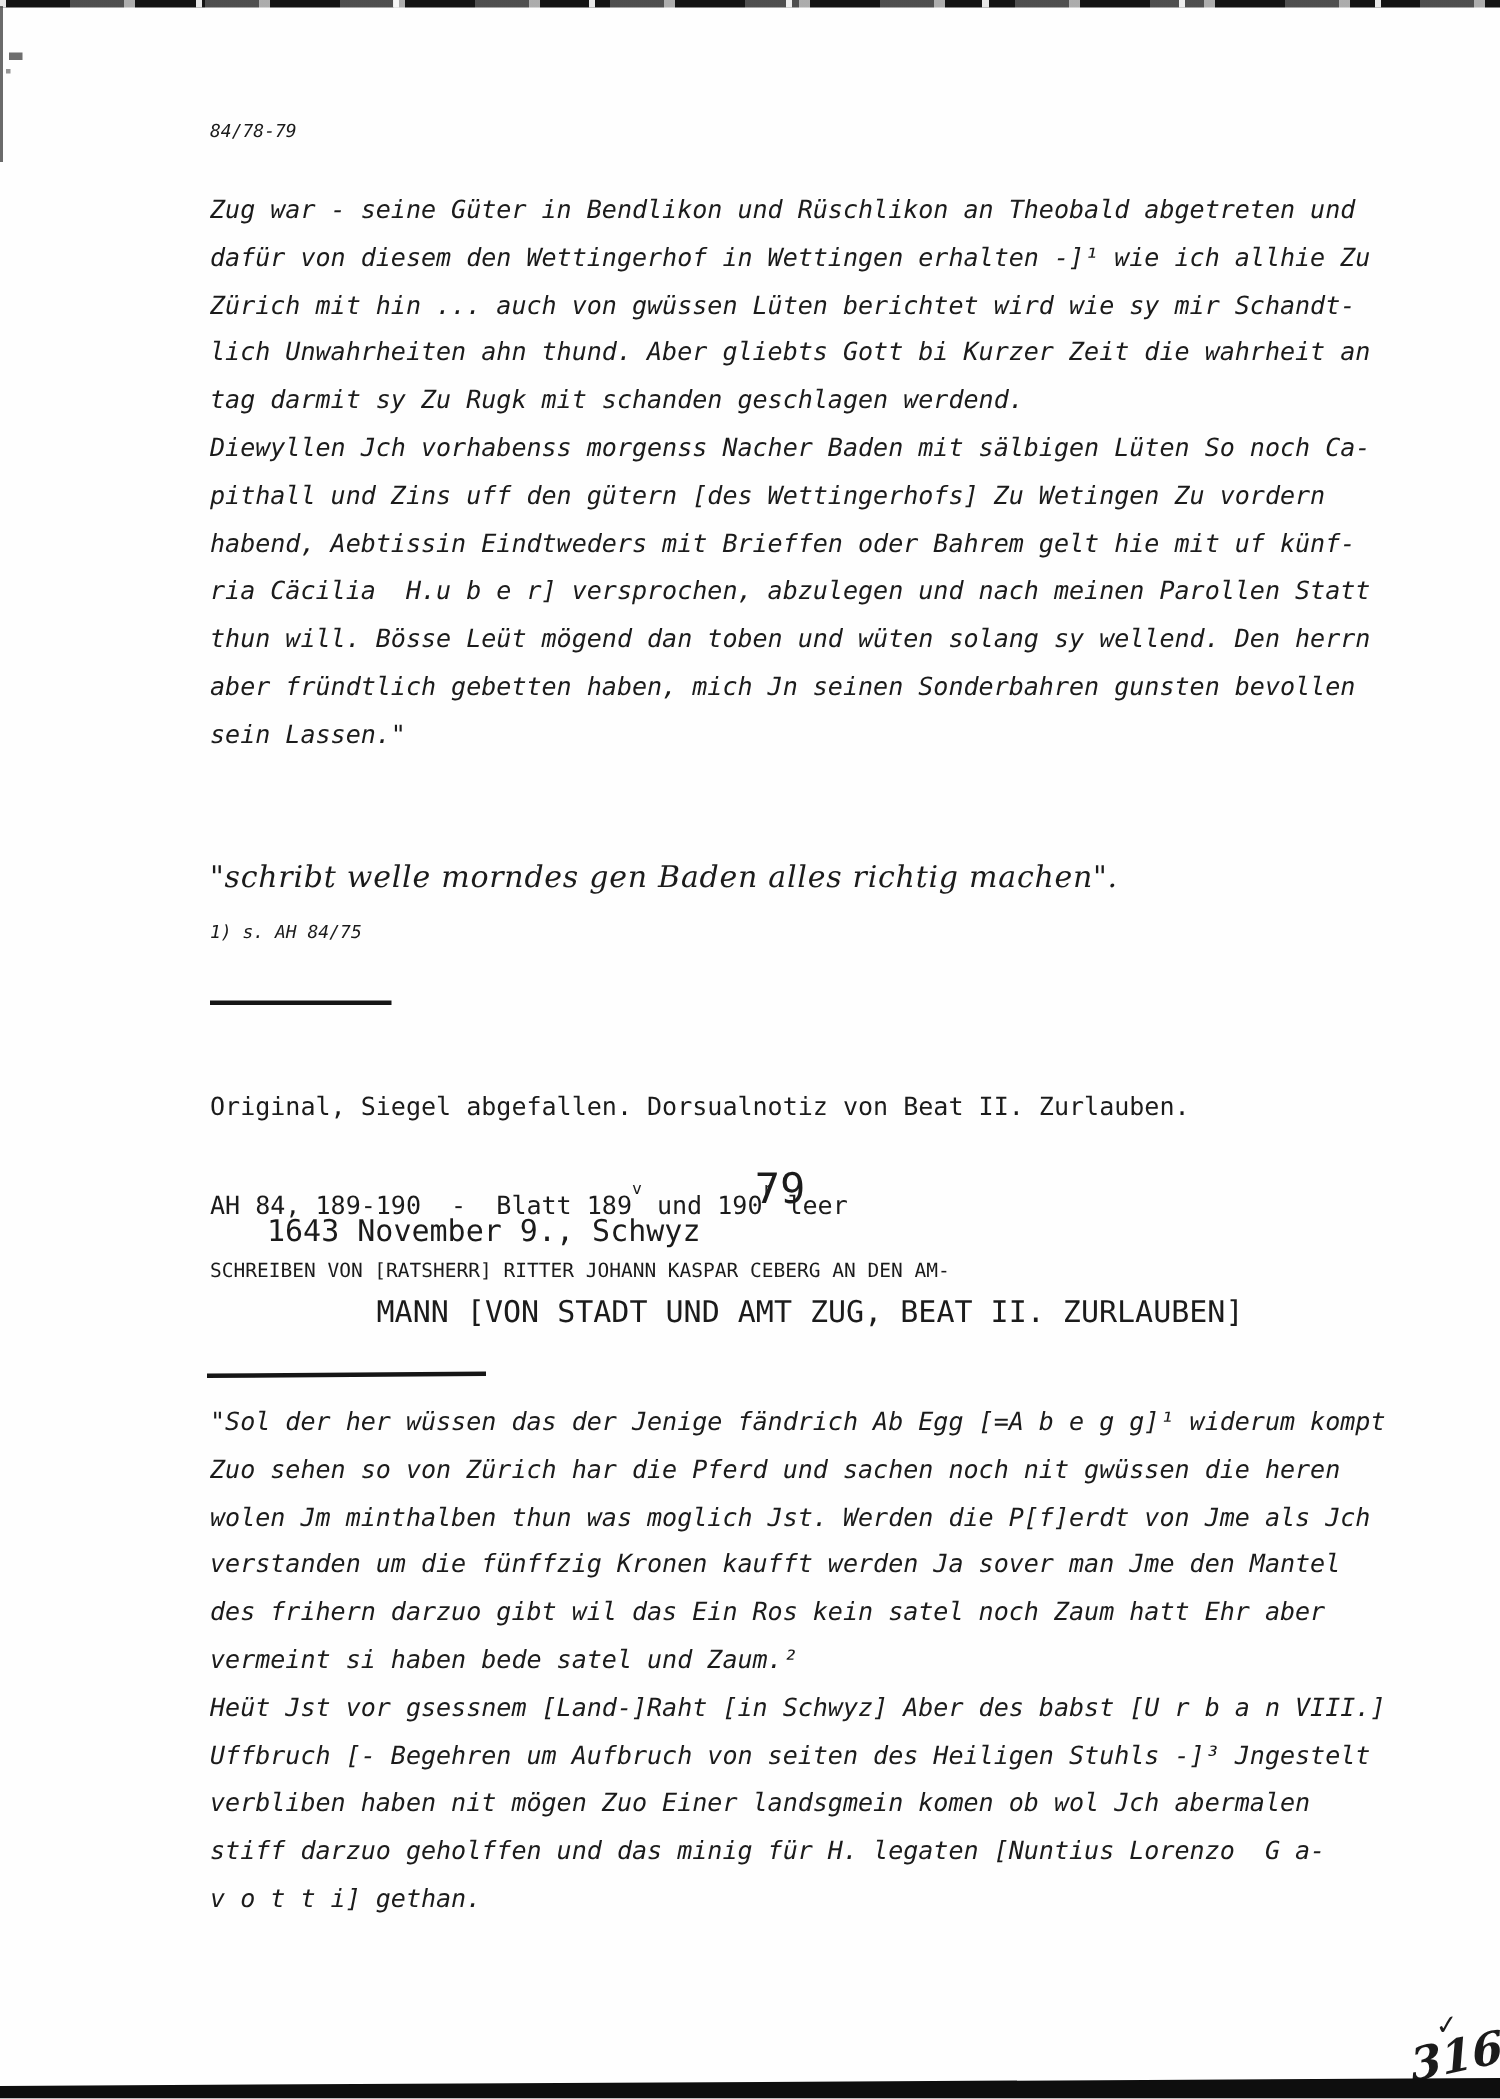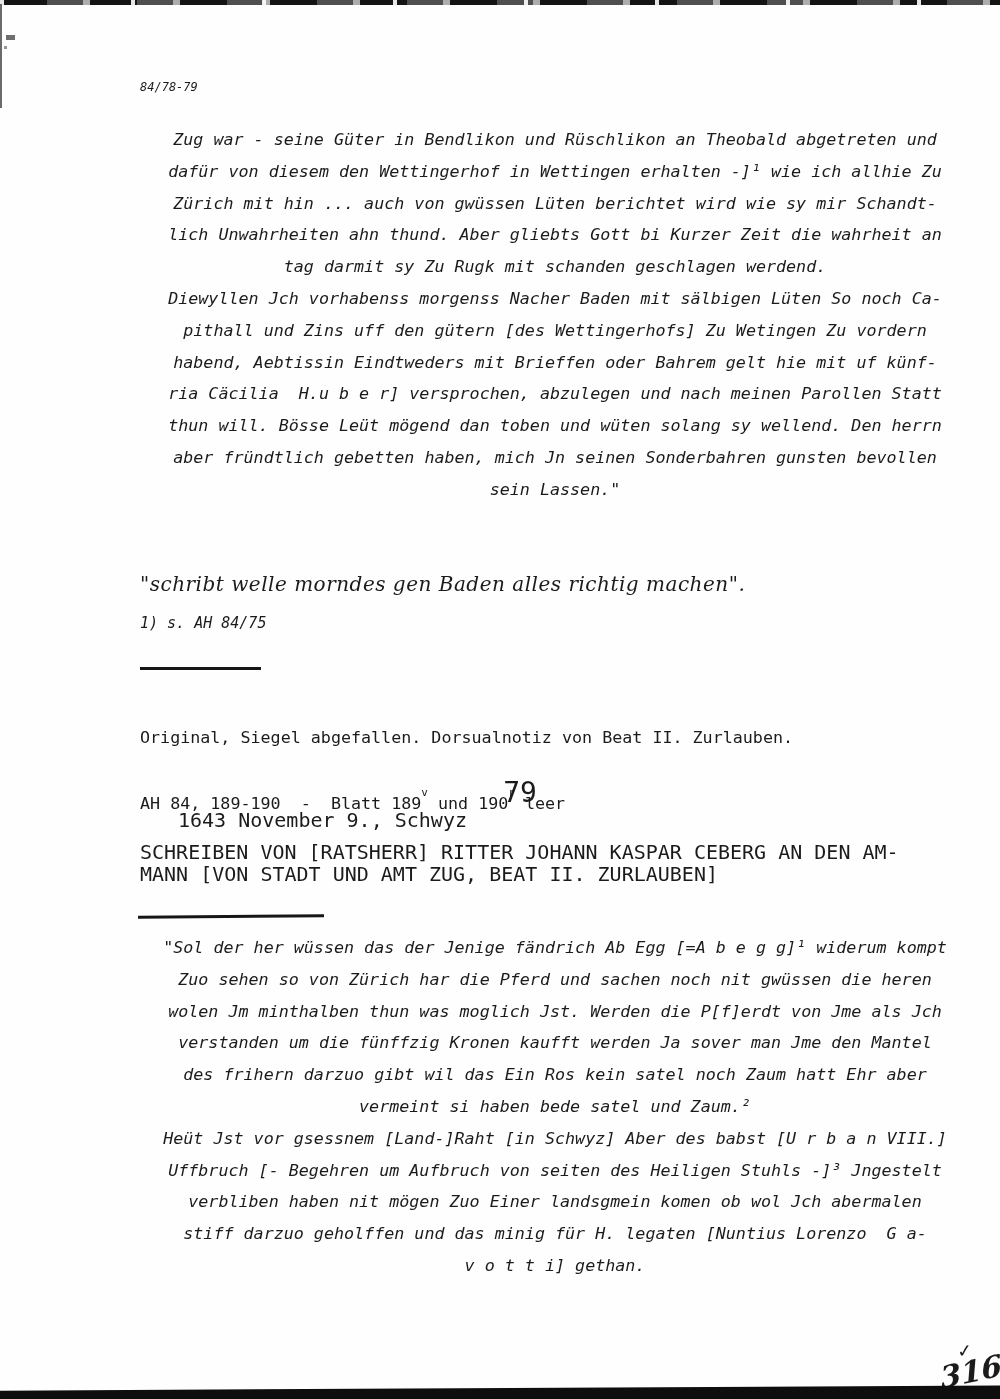--- a/index.html
+++ b/index.html
@@ -65,35 +65,35 @@
   .para {
     position: absolute;
     left: 140px;
     width: 830px;
     font-style: italic;
     font-size: 16.7px;
     line-height: 31.8px;
   }
   .para1 { top: 124px; }
   .para2 { top: 932px; }
-  .line { white-space: pre; text-align: center; }
+  .line { white-space: pre; }
 
   .autograph {
     position: absolute;
     top: 572px; left: 140px;
     font-family: "DejaVu Serif", serif;
     font-style: italic;
     font-size: 20px;
     letter-spacing: 0.5px;
   }
   .footnote {
     position: absolute;
     top: 614px; left: 140px;
     font-style: italic;
-    font-size: 15px;
+    font-size: 12px;
     white-space: pre;
   }
   .rule {
     position: absolute;
     background: #161616;
   }
   .rule1 {
     top: 667px; left: 140px;
     width: 121px; height: 3px;
   }
@@ -125,27 +125,28 @@
   .dateline {
     position: absolute;
     top: 808px; left: 140px;
     font-size: 20px;
     white-space: pre;
     margin-left: 38px;
   }
   .title1 {
     position: absolute;
     top: 840px; left: 140px;
-    font-size: 20px;
+    font-size: 13px;
     white-space: pre;
   }
   .title2 {
     position: absolute;
     top: 862px; left: 140px;
     width: 800px;
+    text-align: center;
     font-size: 20px;
     white-space: pre;
   }
 
   
   .checkmark {
     position: absolute;
     top: 1340px; left: 957px;
     font-family: "DejaVu Sans", sans-serif;
     font-size: 18px;

